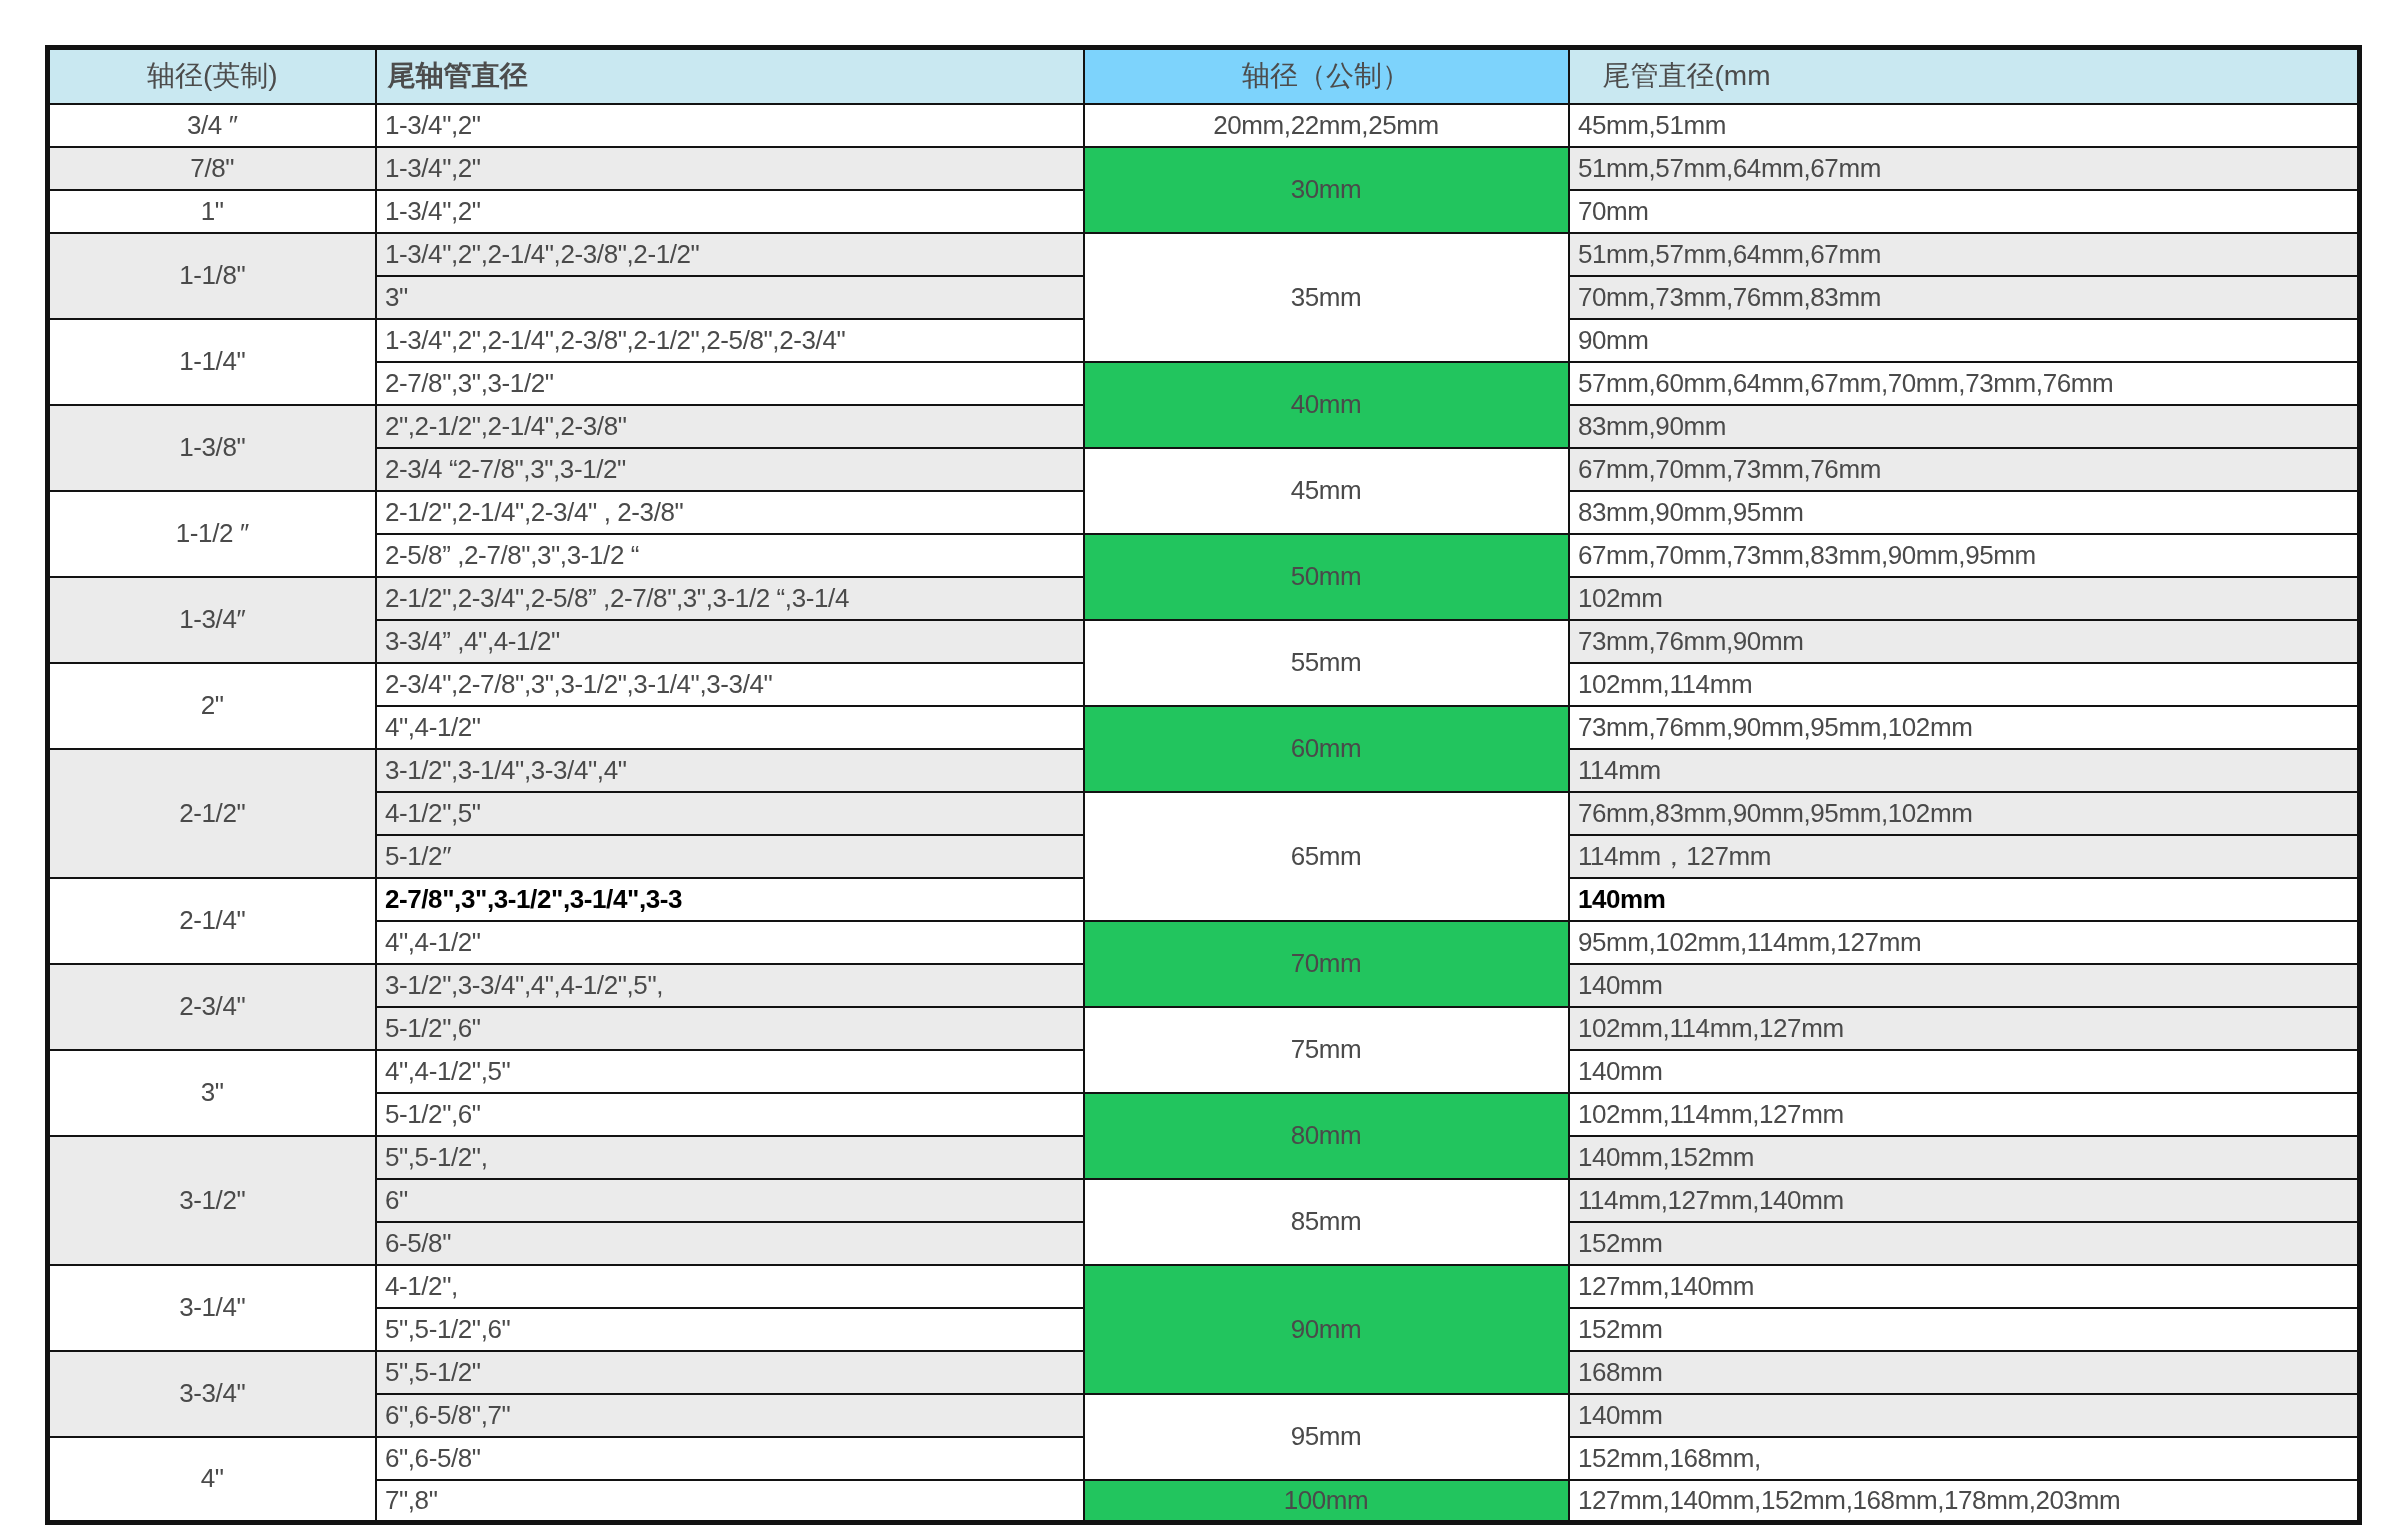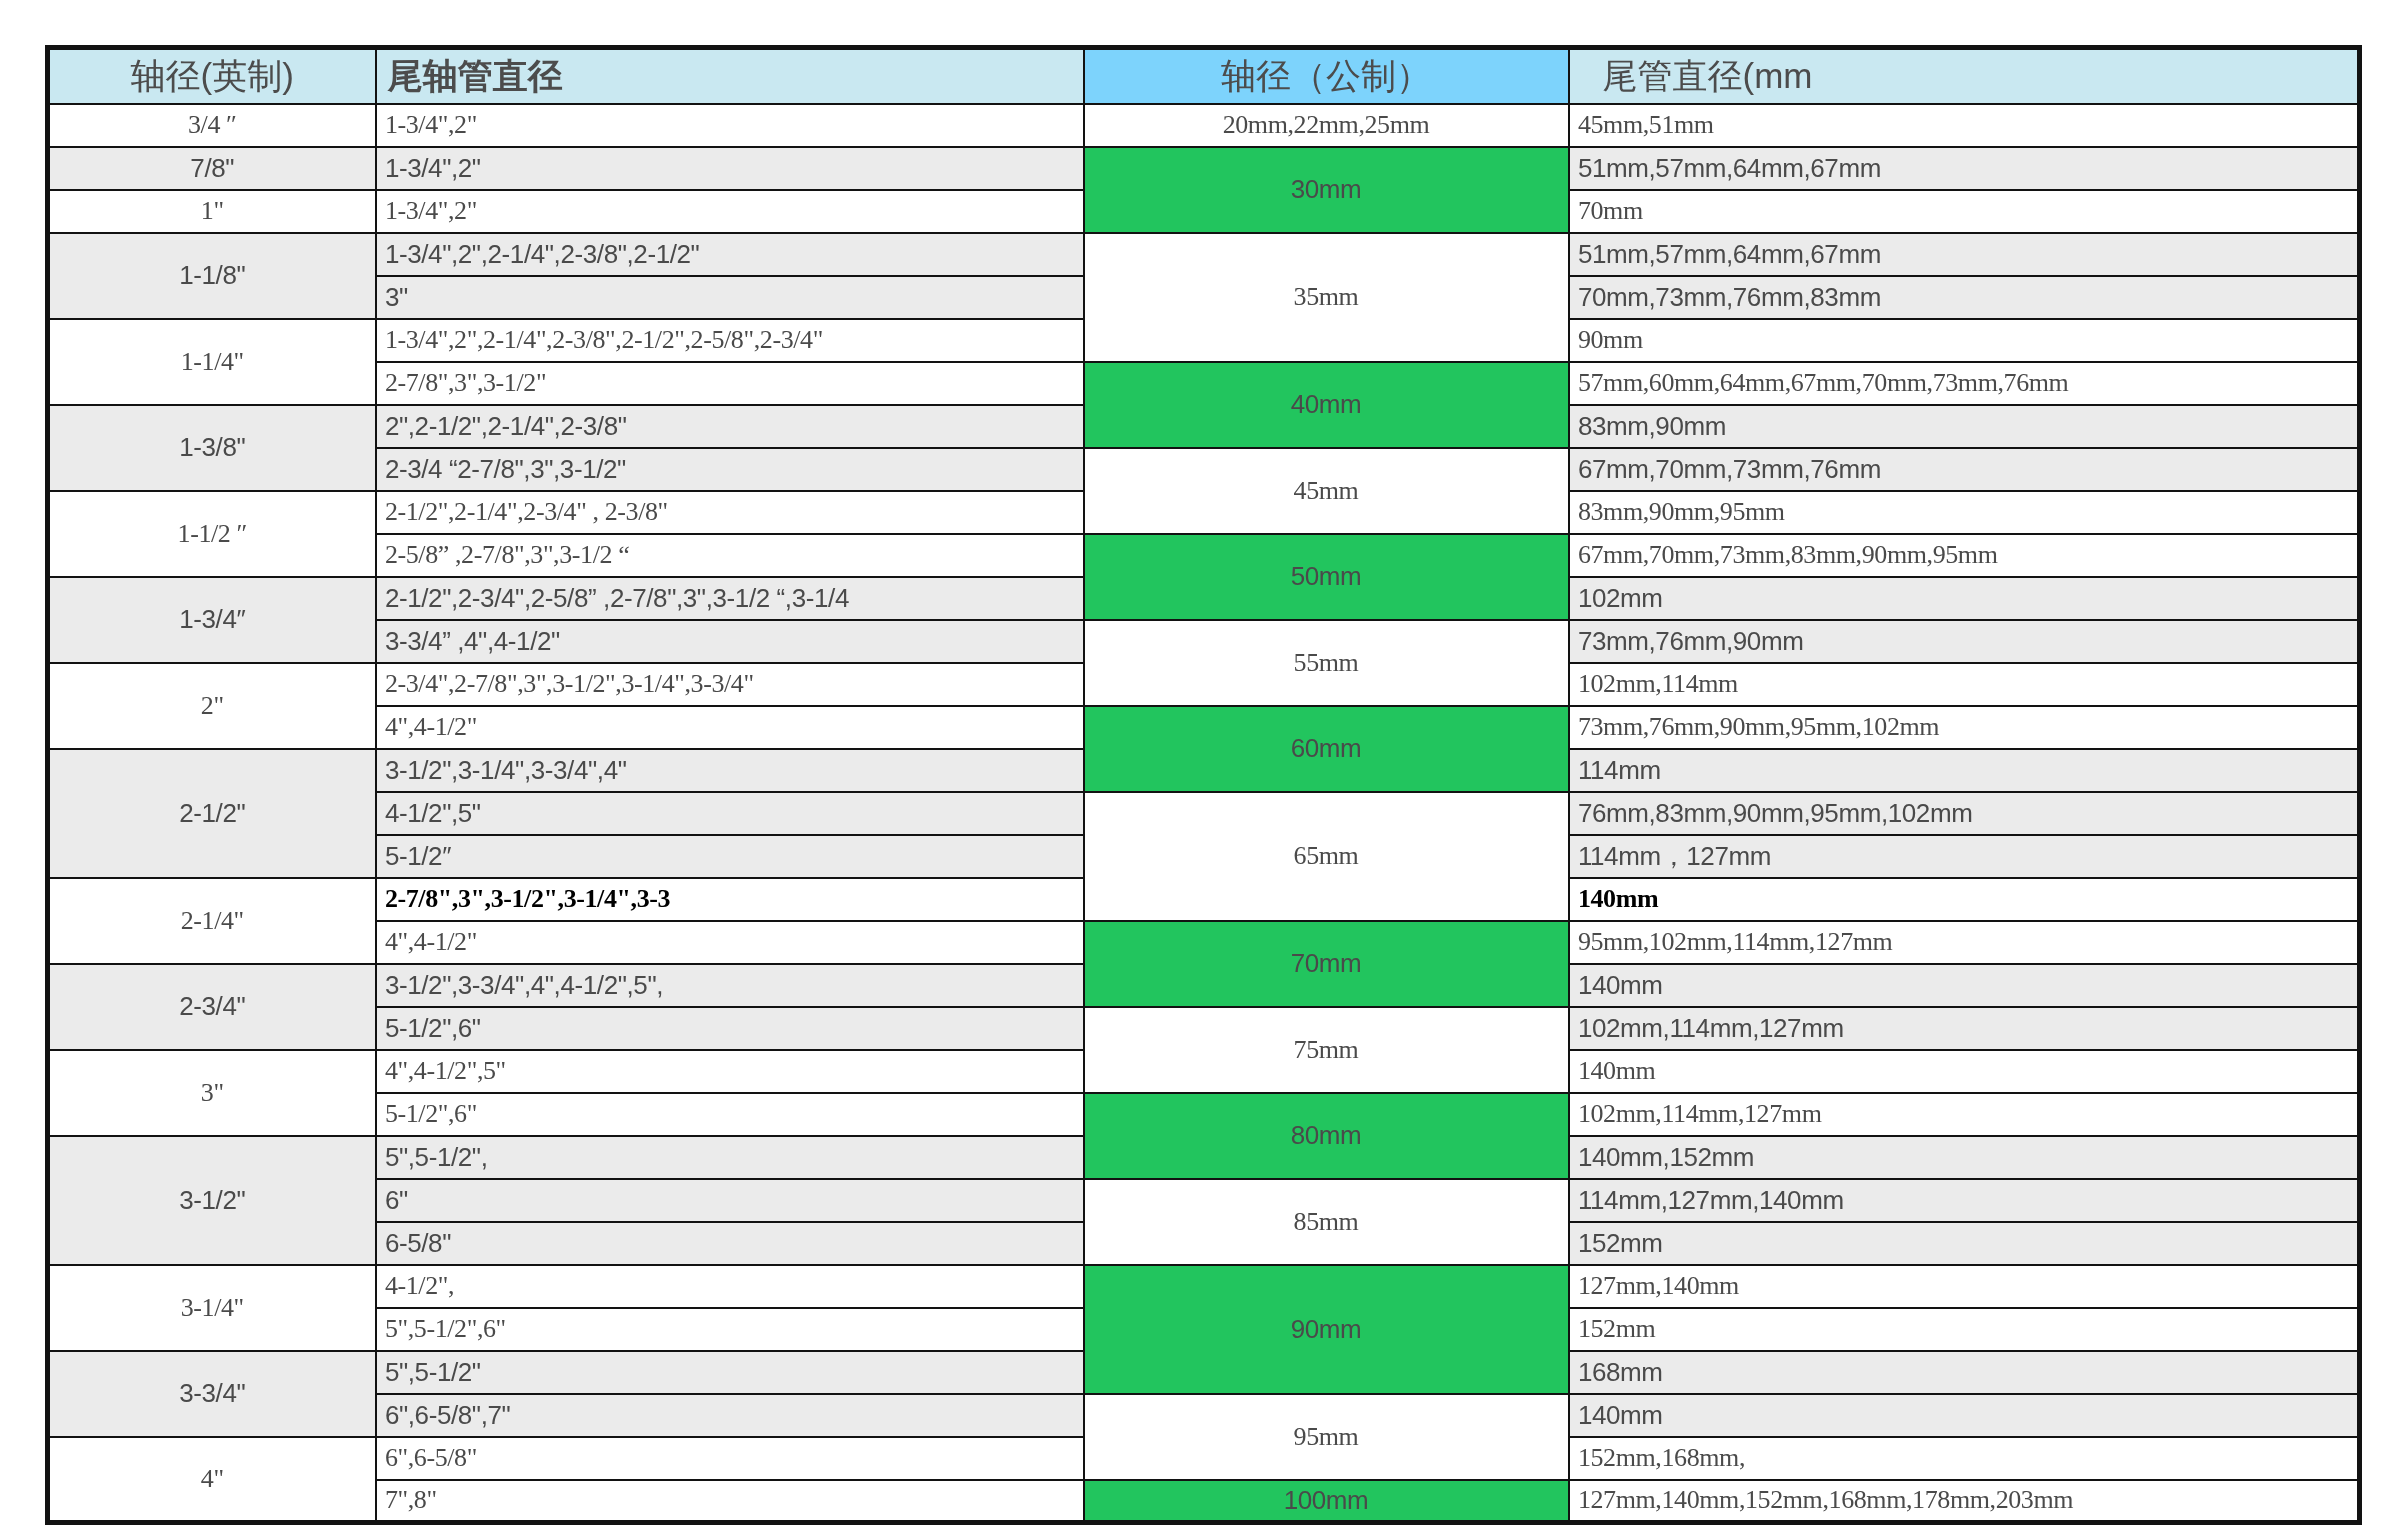--- a/index.html
+++ b/index.html
@@ -2,26 +2,26 @@
 <html style="font-size:15px"><head>
 <meta charset="utf-8">
 <style>
   html,body{margin:0;padding:0;background:#fff;}
   body{width:2387px;height:1537px;position:relative;font-family:"Liberation Sans",sans-serif;}
   .table-wrap{position:absolute;left:45px;top:45px;}
   table{border-collapse:collapse;table-layout:fixed;width:2312px;border:5.6px solid #121212;}
   th,td{border:2.8px solid #121212;overflow:hidden;white-space:nowrap;box-sizing:border-box;}
   thead tr{height:56px;}
   tbody tr{height:43px;}
-  th{font-size:35px;font-weight:normal;color:#4c4c4c;}
+  th{font-size:28px;font-weight:normal;color:#4c4c4c;}
   td{font-size:26px;color:#4a4a4a;letter-spacing:-0.4px;}
   .c1,.c3{text-align:center;}
   .c2,.c4{text-align:left;padding-left:8.4px;}
   th.c2{padding-left:11.2px;font-weight:bold;}
-  .bg-w{background:#ffffff;font-family:Liberation Serif, serif;}
+  .bg-w{background:#ffffff;}
   .bg-g{background:#ebebeb;}
   .bg-o{background:#22c55e;}
   .bold{font-weight:bold;color:#000;}
 </style>
 </head>
 <body>
 
 <div class="table-wrap">
   <table>
     <colgroup>

